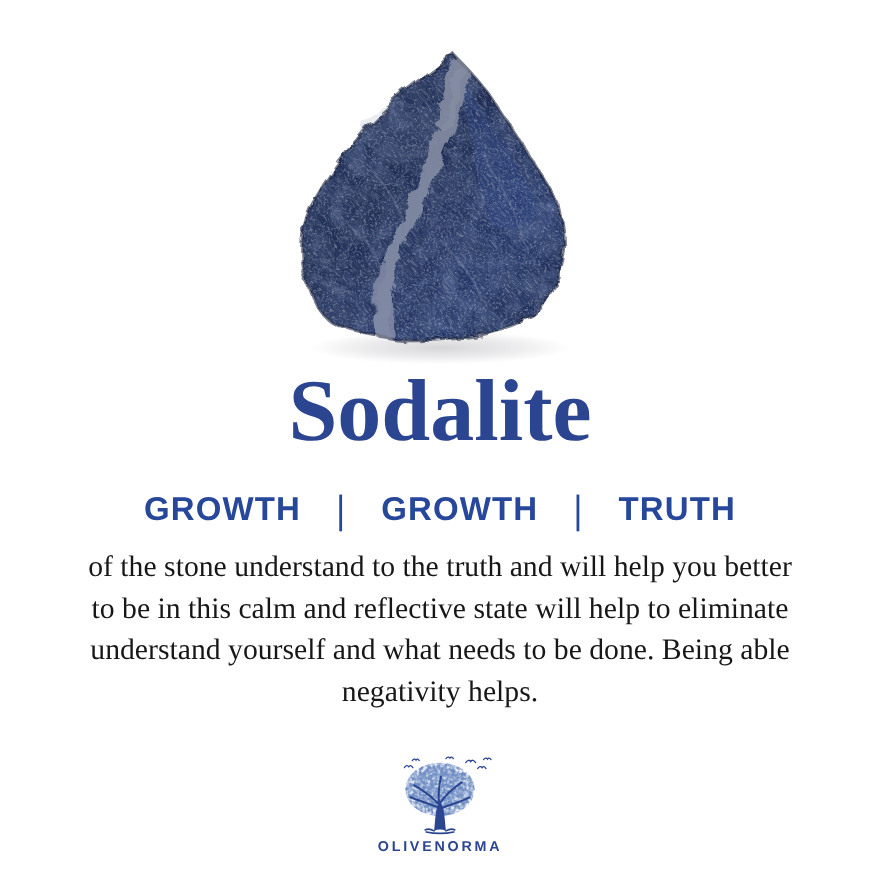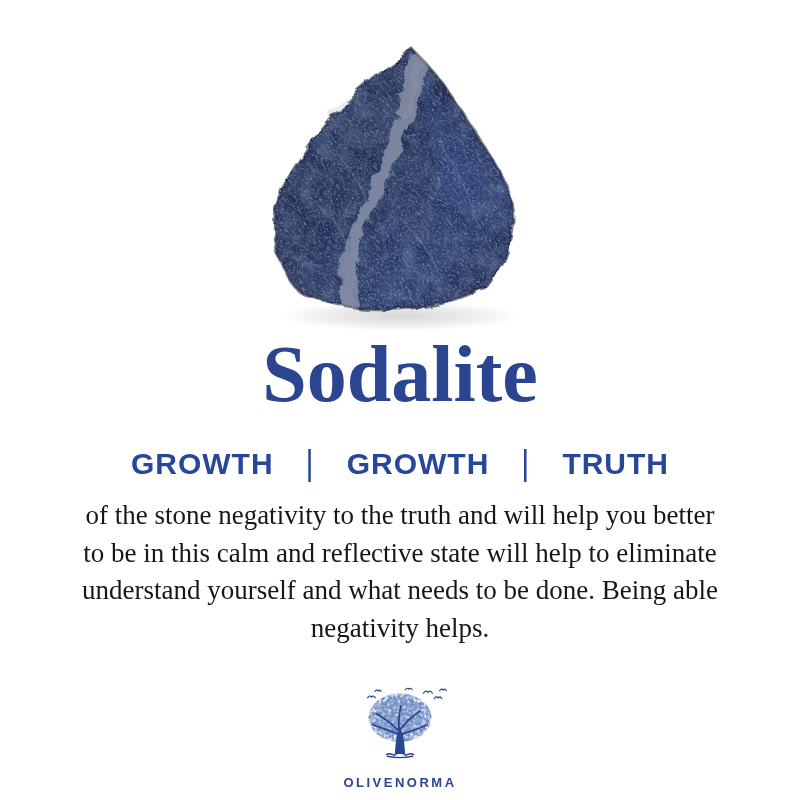--- a/index.html
+++ b/index.html
@@ -44,21 +44,21 @@
     font-family:"Liberation Serif",serif;
     font-size:27px;
     color:var(--body-ink);
   }
   .description .line{
     line-height:37.5px;
     white-space:nowrap;
   }
   .brand{
     position:absolute;top:687px;left:0;right:0;
-    display:flex;flex-direction:column;align-items:center;gap:16px;
+    display:flex;flex-direction:column;align-items:center;gap:3px;
   }
   .brand svg{display:block;}
   .brand-name{
     font-size:13px;font-weight:700;letter-spacing:2.5px;
     color:var(--navy);
   }
 </style>
 </head>
 <body>
 
@@ -136,21 +136,21 @@
 
   <div class="keywords">
     <span>GROWTH</span>
     <span class="sep">|</span>
     <span>GROWTH</span>
     <span class="sep">|</span>
     <span>TRUTH</span>
   </div>
 
   <div class="description">
-    <div class="line">of the stone negativity to the truth and will help you better</div>
+    <div class="line">of the stone understand to the truth and will help you better</div>
     <div class="line">to be in this calm and reflective state will help to eliminate</div>
     <div class="line">understand yourself and what needs to be done. Being able</div>
     <div class="line">negativity helps.</div>
   </div>
 
   <div class="brand">
     <svg width="110" height="72" viewBox="0 0 120 80" aria-hidden="true">
       <defs>
         <filter id="foliage" x="-5%" y="-5%" width="110%" height="110%">
           <feTurbulence type="fractalNoise" baseFrequency="0.28" numOctaves="2" seed="5" result="t"></feTurbulence>

